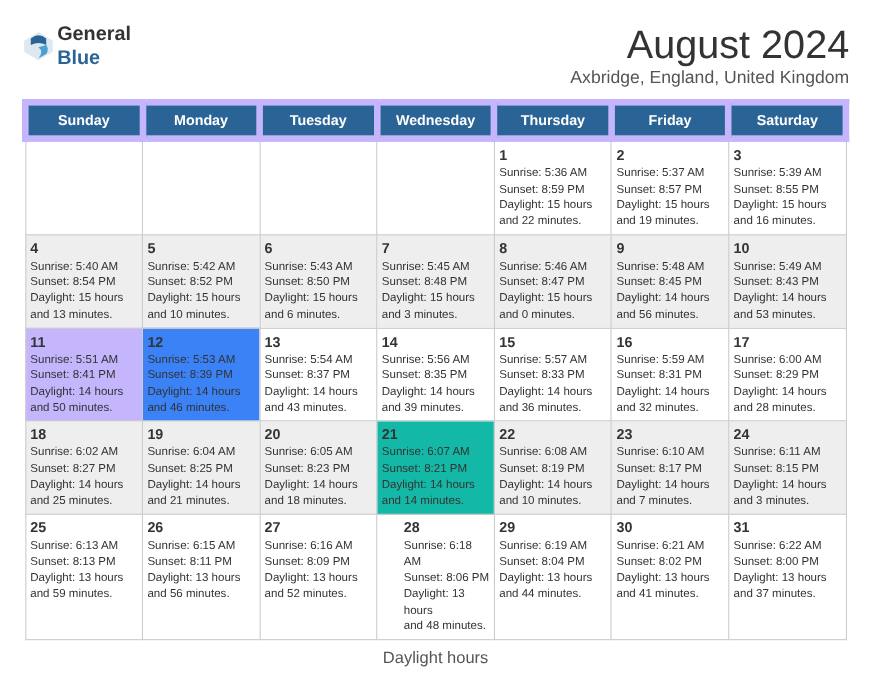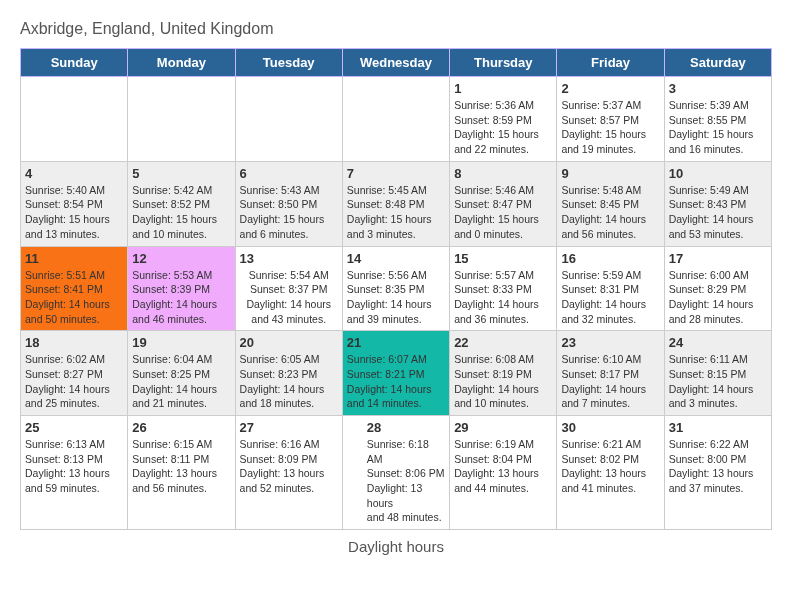--- a/index.html
+++ b/index.html
@@ -48,21 +48,21 @@
       width: 100%;
       border-collapse: collapse;
       font-size: 11px;
     }
     .calendar th {
       background-color: #2a6496;
       color: #fff;
       text-align: center;
       padding: 6px 4px;
       font-size: 13px;
-      border: 1px solid #c4b5fd;
+      border: 6px solid #c4b5fd;
     }
     .calendar td {
       border: 1px solid #ccc;
       vertical-align: top;
       padding: 4px;
       width: 107px;
       min-height: 80px;
       background: #fff;
     }
     .calendar tr:nth-child(even) td {
@@ -89,21 +89,33 @@
       margin-top: 8px;
       font-size: 15px;
       color: #555;
       text-align: center;
     }
   </style>
 </head>
 <body>
 
 <div class="header">
+  <div class="logo">
+    <svg class="logo-icon" viewBox="0 0 30 30">
+      <polygon points="15,2 28,10 28,20 15,28 2,20 2,10" fill="#2a6496" opacity="0.15"></polygon>
+      <path d="M8,8 Q15,2 22,8 L22,14 Q15,10 8,14 Z" fill="#2a6496"></path>
+      <path d="M22,14 Q25,18 22,22 L15,26 Q20,20 15,16 Z" fill="#4a9fd4"></path>
+    </svg>
+    <div class="logo-text">
+      <span class="logo-general">General</span><br>
+      <span class="logo-blue">Blue</span>
+    </div>
+  </div>
   <div class="title-block">
+    <div class="month-year">August 2024</div>
     <div class="location">Axbridge, England, United Kingdom</div>
   </div>
 </div>
 
 <table class="calendar">
   <thead>
       <tr>
         <th>Sunday</th>
         <th>Monday</th>
         <th>Tuesday</th>
@@ -186,37 +198,37 @@
         </td>
         <td style="background-color: rgb(238, 238, 238);">
           <div class="day-number">10</div>
           <div class="day-info" style="white-space: pre-line;">Sunrise: 5:49 AM
 Sunset: 8:43 PM
 Daylight: 14 hours
 and 53 minutes.</div>
         </td>
       </tr>
       <tr>
-        <td style="background-color: #f97316;">
+        <td style="background-color: #c4b5fd;">
           <div class="day-number">11</div>
           <div class="day-info" style="white-space: pre-line;">Sunrise: 5:51 AM
 Sunset: 8:41 PM
 Daylight: 14 hours
 and 50 minutes.</div>
         </td>
-        <td style="background-color: #f0abfc; margin-top: 16px;">
+        <td style="background-color: #3b82f6; margin-top: 16px;">
           <div class="day-number">12</div>
           <div class="day-info" style="white-space: pre-line;">Sunrise: 5:53 AM
 Sunset: 8:39 PM
 Daylight: 14 hours
 and 46 minutes.</div>
         </td>
         <td style="background-color: rgb(255, 255, 255);">
           <div class="day-number">13</div>
-          <div class="day-info" style="white-space: pre-line; text-align: center;">Sunrise: 5:54 AM
+          <div class="day-info" style="white-space: pre-line;">Sunrise: 5:54 AM
 Sunset: 8:37 PM
 Daylight: 14 hours
 and 43 minutes.</div>
         </td>
         <td style="background-color: rgb(255, 255, 255);">
           <div class="day-number">14</div>
           <div class="day-info" style="white-space: pre-line;">Sunrise: 5:56 AM
 Sunset: 8:35 PM
 Daylight: 14 hours
 and 39 minutes.</div>

